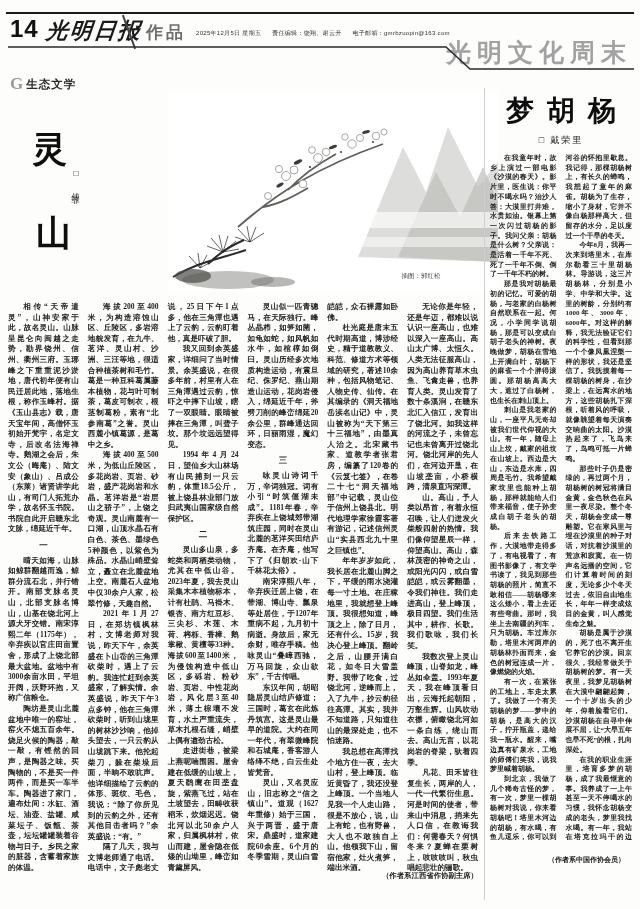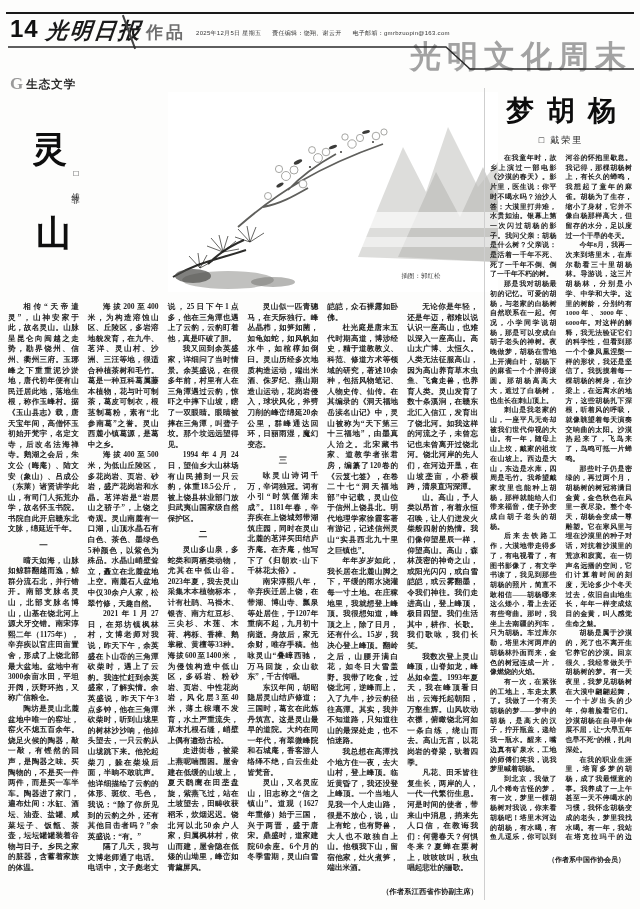--- a/index.html
+++ b/index.html
@@ -10,21 +10,21 @@
   }
   .abs{position:absolute;}
   
   .top-rule{left:6px;top:12px;width:628px;height:2px;background:#1a1a1a;}
   .page-num{left:10px;top:15px;font-family:Liberation Sans, sans-serif;font-size:24px;font-weight:bold;color:#111;letter-spacing:1px;}
   .masthead{left:46px;top:16px;font-size:22px;font-weight:bold;font-style:italic;color:#1a1a1a;letter-spacing:2px;transform:skewX(-6deg);}
   .hdr-diag{left:128px;top:14px;width:2px;height:36px;background:#444;transform:rotate(-20deg);}
   .section-label{left:146px;top:21px;font-size:17px;font-weight:bold;color:#6e6e6e;letter-spacing:3px;font-family:"Liberation Sans",sans-serif;}
   .hdr-info{left:196px;top:29px;font-size:6px;color:#333;letter-spacing:.3px;white-space:nowrap;font-family:"Liberation Sans",sans-serif;}
   .hdr-info span{margin-right:9px;}
-  .weekend{right:8px;top:36px;font-size:31px;font-weight:bold;color:#a2a2a2;letter-spacing:6px;font-family:"Liberation Sans",sans-serif;}
+  .weekend{right:8px;top:36px;font-size:25px;font-weight:bold;color:#a2a2a2;letter-spacing:6px;font-family:"Liberation Sans",sans-serif;}
   .step-svg{left:0;top:0;}
   
   .genre{left:10px;top:74px;display:flex;align-items:center;}
   .genre .g{font-size:17px;font-weight:bold;color:#9a9a9a;margin-right:3px;font-family:"Liberation Serif",serif;}
   .genre .t{font-size:11.5px;font-weight:bold;color:#2b2b2b;letter-spacing:1px;}
   
   .t-ling{left:32px;top:126px;font-size:35px;font-weight:bold;color:#0e0e0e;}
   .t-shan{left:36px;top:210px;font-size:35px;font-weight:bold;color:#0e0e0e;}
   .t-author{left:70px;top:168px;writing-mode:vertical-rl;font-size:8.5px;color:#222;letter-spacing:3px;}
   
@@ -36,21 +36,21 @@
     column-count:6;column-gap:9px;column-fill:auto;overflow:hidden;
     font-size:7.6px;line-height:10.6px;text-align:justify;color:#242424;
   }
   .body-right{
     left:490px;top:154px;width:142px;height:698px;
     column-count:2;column-gap:9px;column-fill:auto;overflow:hidden;
     font-size:7px;line-height:9.7px;text-align:justify;color:#242424;
   }
   .para{margin:0;text-indent:2em;font-weight:bold;}
   .sec-marker{text-align:center;font-weight:bold;font-size:8.5px;margin:5px 0;}
-  .note-left{left:300px;top:871px;width:178px;font-size:7.4px;font-weight:bold;text-align:right;color:#1c1c1c;margin-top:16px;}
+  .note-left{left:300px;top:871px;width:178px;font-size:7.4px;font-weight:bold;text-align:right;color:#1c1c1c;}
   .note-right{left:548px;top:856px;width:84px;font-size:7px;font-weight:bold;text-align:left;color:#1c1c1c;line-height:9.5px;}
   
   .divider{left:484px;top:88px;width:1px;height:812px;background:#cfcfcf;}
   .rt-title{left:490px;top:92px;width:142px;text-align:center;font-size:28px;font-weight:bold;color:#0d0d0d;letter-spacing:13px;text-indent:13px;}
   .rt-author{left:490px;top:134px;width:142px;text-align:center;font-size:9px;color:#222;letter-spacing:2px;}
 </style>
 </head>
 <body>
 
 <div class="abs top-rule"></div>
@@ -131,21 +131,21 @@
     <p class="para">陶坊是灵山北麓盆地中唯一的窑址，窑火不熄五百余年。烧足火候的陶器，敲一敲，有铿然的回声，是陶器之味。买陶物的，不是买一件两件，而是买一车半车。陶器进了家门，遍布灶间：水缸、酒坛、油壶、盐罐、咸菜坛子、饭甑、茶壶，坛坛罐罐装着谷物与日子。乡民之家的脏器，含蓄着家族的体温。</p>
     <p class="para">海拔200至400米，为构造溶蚀山区、丘陵区，多岩溶地貌发育，在九牛、茗洋、灵山村、沙洲、三汪等地，很适合种植茶树和毛竹。葛是一种豆科葛属藤本植物，花与叶可制茶，葛皮可制衣，根茎制葛粉，素有“北参南葛”之誉。灵山西麓小镇葛源，是葛中之乡。</p>
     <p class="para">海拔400至500米，为低山丘陵区，多花岗岩、页岩、砂岩，盛产花岗岩和水晶。茗洋岩是“岩层山之骄子”，上饶之奇观。灵山南麓有一口湖，山顶水晶石有白色、茶色、墨绿色5种颜色，以紫色为殊品。水晶山峭壁耸立，矗立在北麓盆地上空。南麓石人盆地中仅30余户人家，松翠竹修，天趣自然。</p>
     <p class="para">2021年1月27日，在郑坊镇枫林村，文博老师对我说，昨天下午，余英盛在卜山岙的三角潭砍柴时，遇上了云豹。我连忙赶到余英盛家，了解实情。余英盛说，昨天下午3点多钟，他在三角潭砍柴时，听到山垅里的树林沙沙响，他掉头望去，一只云豹从山垅跳下来。他抡起柴刀，躲在柴垛后面，半晌不敢吭声。他详细描绘了云豹的体形、斑纹、毛色，我说：“除了你所见到的云豹之外，还有其他目击者吗？”余英盛说：“有。”</p>
     <p class="para">隔了几天，我与文博老师通了电话。电话中，文子彪老丈说，25日下午1点多，他在三角潭也遇上了云豹，云豹盯着他，真是吓破了胆。</p>
     <p class="para">我又回到余英盛家，详细问了当时情景。余英盛说，在很多年前，村里有人在三角潭遇过云豹，惊吓之中摔下山坡，瞎了一双眼睛。眼睛被摔在三角潭，叫聋子坟。那个坟远远望得见。</p>
     <p class="para">1994年4月24日，望仙乡大山林场有山民捕到一只云豹，体重18.5公斤，被上饶县林业部门放归武夷山国家级自然保护区。</p>
     <div class="sec-marker">二</div>
     <p class="para">灵山多山泉，多蛇类和两栖类动物，尤其在中低山谷。2023年夏，我去灵山采集木本植物标本，计有杜鹃、马褂木、银杏、南方红豆杉、三尖杉、木莲、木荷、栲栎、香樟、鹅掌楸、黄檀等33种。海拔600至1400米，为侵蚀构造中低山区，多砾岩、粉砂岩、页岩、中性花岗岩，风化层3至40米，薄土棕壤不发育，水土严重流失，草木扎根石缝，峭壁上偶有遒劲古松。</p>
     <p class="para">走进街巷，被梁上燕呢喃围困。屋舍建在低缓的山坡上，夏天鹞鹰在田垄盘旋，紫燕飞过，站在土坡望去，田畴收获稻禾，炊烟迟迟。饶北河以北50余户人家，归属枫林村，依山而建，屋舍隐在低矮的山坳里，峰峦如青黛屏风。</p>
-    <p class="para">灵山似一匹青骢马，在天际独行。峰丛晶栉，如笋如菌，如龟如蛇，如风帆如水牛，如棺椁如倒臼。灵山历经多次地质构造运动，端出米酒、侏罗纪、燕山期造山运动，花岗岩侵入，球状风化，斧劈刀削的峰峦绵延20余公里，群峰通达回环，日丽雨湿，魔幻变态。</p>
+    <p class="para">灵山似一匹青骢马，在天际独行。峰丛晶栉，如笋如菌，如龟如蛇，如风帆如水牛，如棺椁如倒臼。灵山历经多次地质构造运动，有震旦纪、侏罗纪、燕山期造山运动，花岗岩侵入，绵延近千年，斧劈刀削的峰峦绵延20余公里，群峰通达回环，日丽雨湿，魔幻变态。</p>
     <div class="sec-marker">三</div>
     <p class="para">咏灵山诗词千万，辛词独冠。词有小引“时筑偃湖未成”。1181年春，辛弃疾在上饶城郊带湖筑庄园，同时在灵山北麓的茗洋买田结庐齐庵。在齐庵，他写下了《归朝欢·山下千林花太俗》。</p>
     <p class="para">南宋淳熙八年，辛弃疾迁居上饶，在带湖、博山寺、瓢泉等处居住，于1207年重病不起，九月初十病逝。身故后，家无余财，唯存手稿。他咏灵山“叠嶂西驰，万马回旋，众山欲东”，千古传唱。</p>
     <p class="para">东汉年间，胡昭隐居灵山结庐修道；三国时，葛玄在此炼丹筑宫。这是灵山最早的道院。大约在同一年代，有翠微峰院和石城庵，香客游人络绎不绝，白云生处皆梵音。</p>
     <p class="para">灵山，又名灵应山，旧志称之“信之镇山”。道观（1627年重修）始于三国，兴于两晋，盛于唐宋。鼎盛时，道家建院60余座。6个月的冬季雪期，灵山白雪皑皑，众石裸露如卧佛。</p>
     <p class="para">杜光庭是唐末五代时期高道，博涉经史，精于道教教义、科范、修道方术等领域的研究，著述10余种，包括风物笔记、人物史传、仙传。在其编录的《洞天福地岳渎名山记》中，灵山被称为“天下第三十三福地”，由墨真人治之。北宋藏书家、道教学者张君房，编纂了120卷的《云笈七签》，在卷二十七“洞天福地部”中记载，灵山位于信州上饶县北。明代地理学家徐霞客著有游记，记述信州灵山“实县西北九十里之巨镇也”。</p>
     <p class="para">年年岁岁如此，我长居在北麓山脚之下，平缓的雨水浇灌每一寸土地。在庄稼地里，我就想登上峰顶。我很想知道，峰顶之上，除了日月，还有什么。15岁，我决心登上峰顶。翻岭之后，山腰开满白花，如冬日大雪盖野。我带了吃食，过饶北河，逆峰而上，入了九牛，抄云豹径往高潭。其实，我并不知道路，只知道往山的最深处走，也不怕迷路。</p>
     <p class="para">我总想在高潭找个地方住一夜，去大山村，登上峰顶。临近黄昏了，我还没登上峰顶。一个当地人见我一个人走山路，很是不放心，说，山上有蛇，也有野兽，大人也不敢独自上山。他领我下山，留宿他家，灶火煮笋，端出米酒。</p>
     <p class="para">无论你是年轻，还是年迈，都难以说认识一座高山，也难以深入一座高山。高山太广博、太恒久。人类无法征服高山，因为高山养育草木虫鱼、飞禽走兽，也养育人类。灵山发育了数十条溪涧，在赣东北汇入信江，发育出了饶北河。如我这样的河流之子，未曾忘记也未曾离开过饶北河。饶北河岸的先人们，在河边开垦，在山坡垄亩，小桥横跨，清泉直泻深潭。</p>
     <p class="para">山。高山，予人类以昂首，有着永恒召唤，让人们迸发火柴般四射的热情。我们像仰望星辰一样，仰望高山。高山，森林茂密的神奇之山，或阳光闪闪，或白雪皑皑，或云雾翻墨，令我们神往。我们走进高山，登上峰顶，极目四望。我们生活其中，耕作、长歌。我们歌咏，我们长笑。</p>

